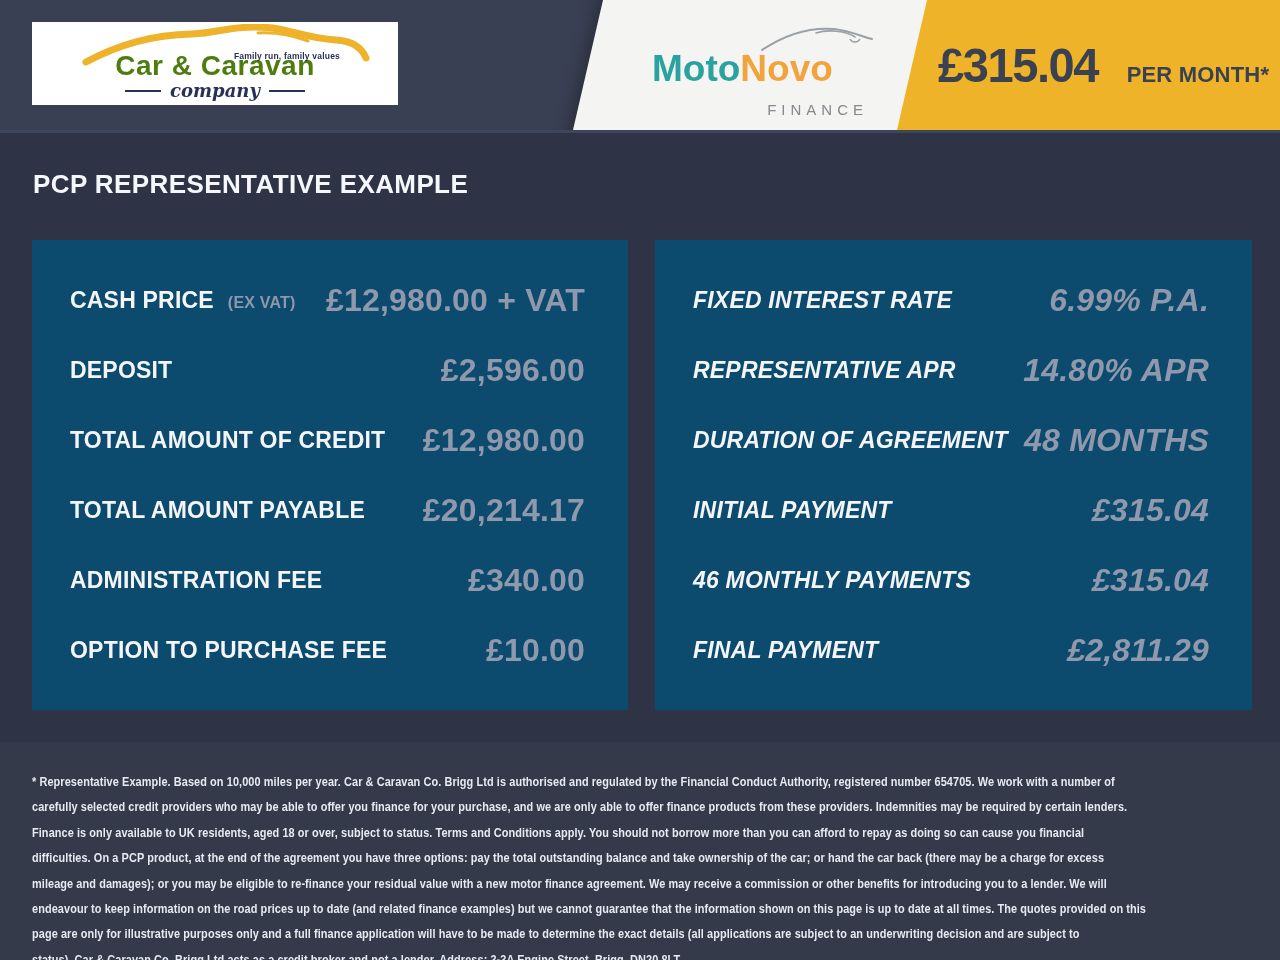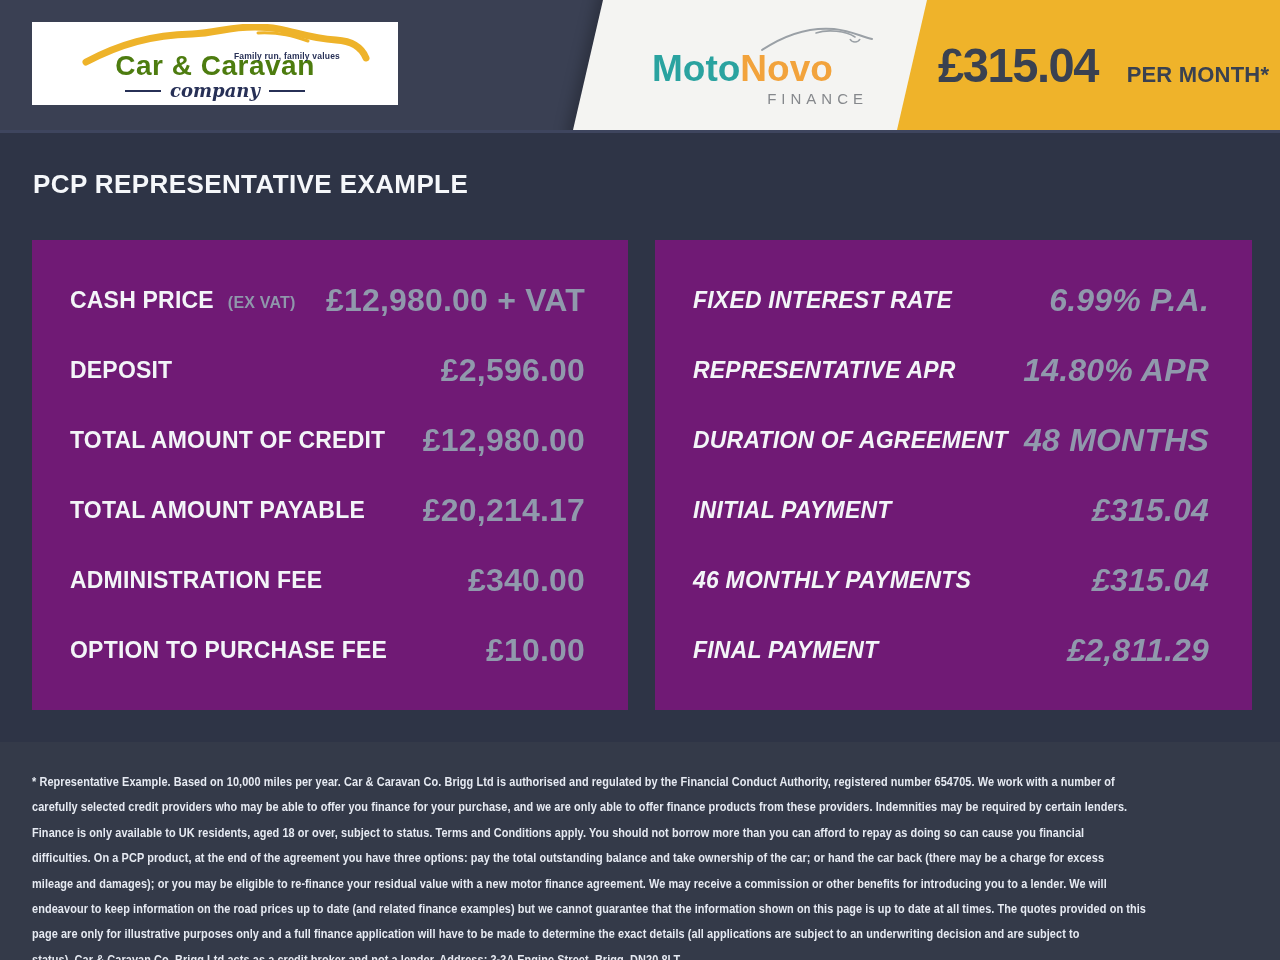--- a/index.html
+++ b/index.html
@@ -53,21 +53,21 @@
     font-family:"DejaVu Serif", serif; font-style:italic;
     font-size:18px; font-weight:700; color:#273056; line-height:1.1;
   }
 
   .moto-logo { position:absolute; left:652px; top:30px; width:222px; }
   .moto-car { position:absolute; right:-2px; top:-8px; }
   .moto-wordmark { font-size:37px; font-weight:700; line-height:1; letter-spacing:0; margin-top:20px; }
   .moto-part1 { color:#2aa3a0; }
   .moto-part2 { color:#f2a33c; }
   .moto-sub {
-    text-align:right; padding-right:6px; margin-top:3px;
+    text-align:right; padding-right:6px; margin-top:14px;
     font-size:15px; font-weight:400; letter-spacing:5px; color:#85888c;
   }
 
   .price-banner {
     position:absolute; left:938px; top:0; height:130px;
     display:flex; align-items:center;
   }
   .price-inner { display:flex; align-items:baseline; }
   .price-amount {
     font-size:49px; font-weight:700; color:#3a4150; letter-spacing:-1.5px;
@@ -79,21 +79,21 @@
 
   
   .page-title {
     position:absolute; left:33px; top:169px;
     font-size:26px; font-weight:700; color:#f5f7fa; letter-spacing:.4px;
   }
 
   
   .panel {
     position:absolute; top:240px; height:470px;
-    background:#701a75;
+    background:#0c4a6e;
     padding:25px 0;
   }
   .panel-left  { left:32px;  width:596px; }
   .panel-right { left:655px; width:597px;font-style:italic; }
   .row {
     height:70px; display:flex; align-items:center; justify-content:space-between;
     padding:0 43px 0 38px;
   }
   .row-left { display:flex; align-items:baseline; }
   .row-label {

